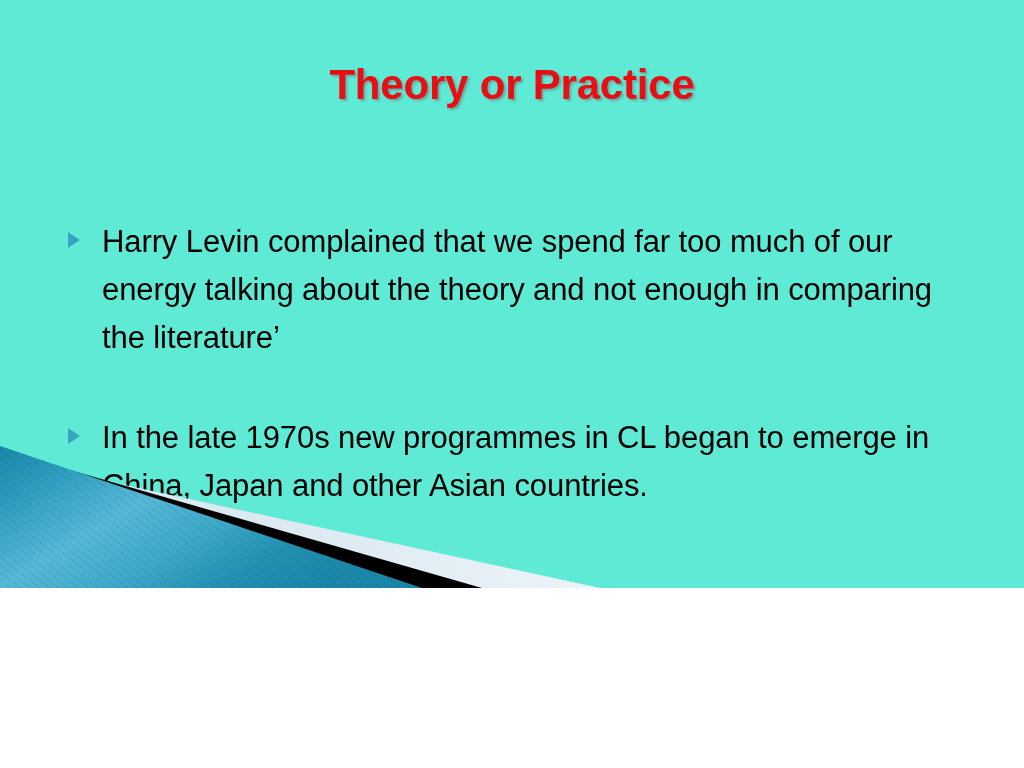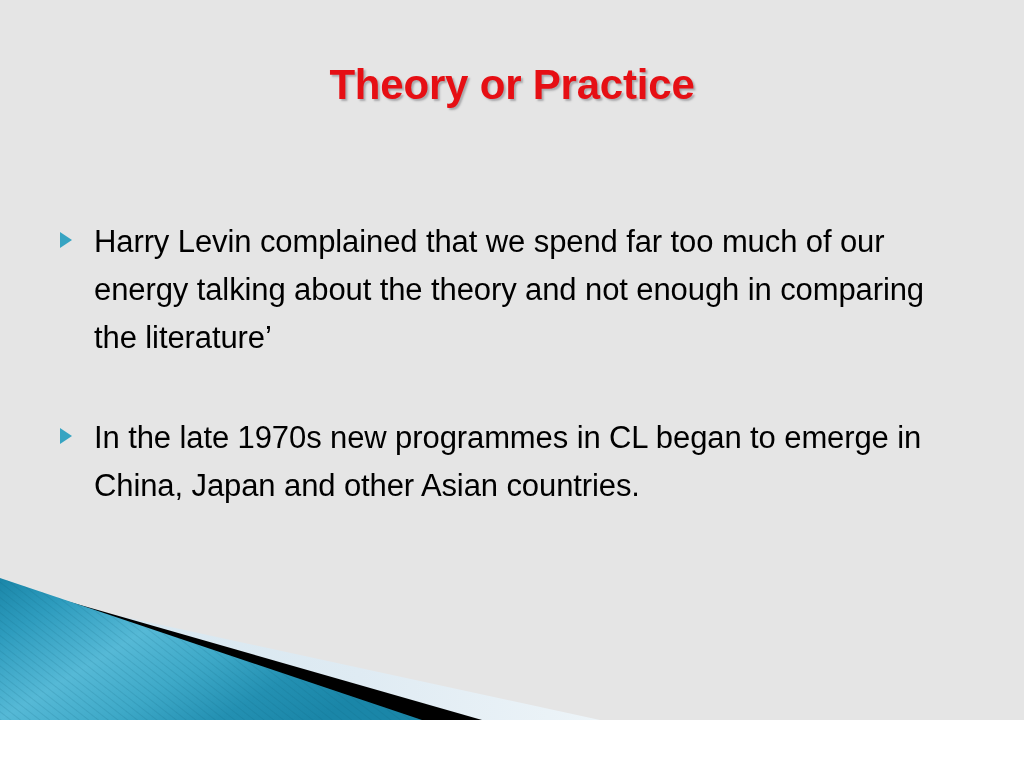--- a/index.html
+++ b/index.html
@@ -9,22 +9,22 @@
   body {
     width: 1024px;
     height: 768px;
     background: #ffffff;
     font-family: "Liberation Sans", sans-serif;
     overflow: hidden;
   }
   #slide {
     position: relative;
     width: 1024px;
-    height: 720px;
-    background: #e5e5e5;
+    height: 588px;
+    background: #5eead4;
     overflow: hidden;
   }
 
   
   #title-area {
     position: absolute;
     left: 0;
     top: 62px;
     width: 1024px;
     text-align: center;
@@ -36,21 +36,21 @@
     font-weight: bold;
     color: #e60f14;
     letter-spacing: -0.2px;
     line-height: 1.1;
     text-shadow: 2px 2px 2px rgba(120,120,125,0.55);
   }
 
   
   #body-area {
     position: absolute;
-    left: 58px;
+    left: 66px;
     top: 218px;
     width: 910px;
   }
   .bullet-row {
     display: flex;
     align-items: flex-start;
     margin-bottom: 52px;
   }
   .bullet-row:last-child {
     margin-bottom: 17px;

